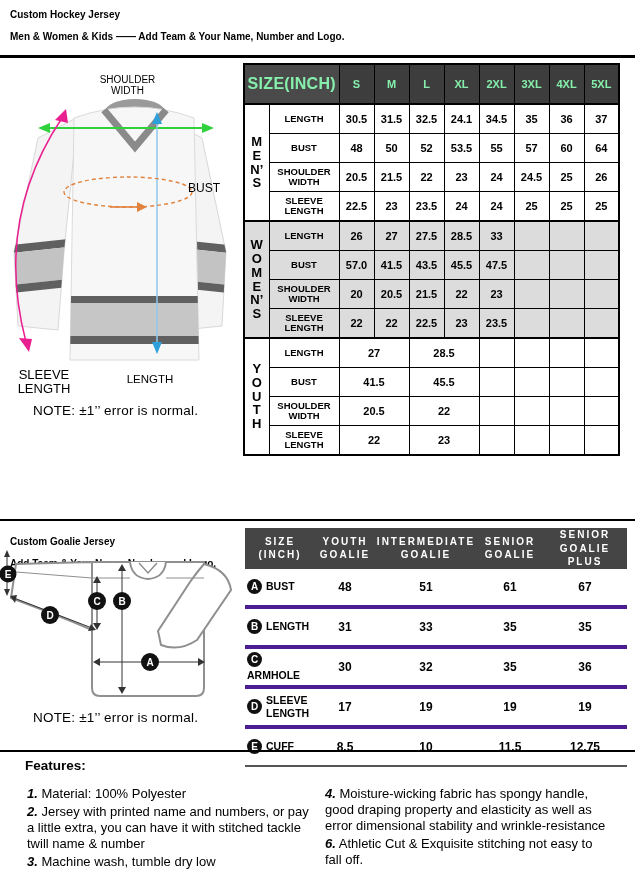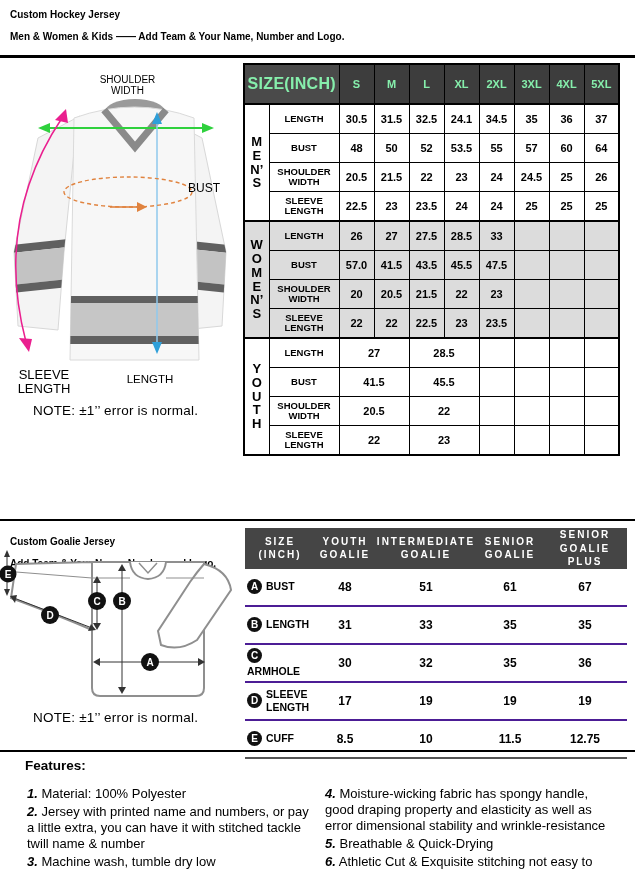--- a/index.html
+++ b/index.html
@@ -42,21 +42,21 @@
 
   
   .diagram2{position:absolute;left:0;top:528px;width:240px;height:212px;}
   #note2{left:33px;top:182px;}
   .mk{fill:#fff;font-size:10px;font-weight:bold;text-anchor:middle;font-family:"Liberation Sans",sans-serif;}
 
   
   .t2{position:absolute;left:245px;top:528px;width:382px;border-collapse:collapse;table-layout:fixed;}
   .t2 th{background:#454545;color:#fff;font-size:10px;font-weight:bold;letter-spacing:2px;
          height:38px;white-space:pre-line;line-height:1.35;text-align:center;padding:0;}
-  .t2 td{height:34px;font-size:12px;font-weight:bold;text-align:center;border-bottom:2px solid #4c1d95;
+  .t2 td{height:34px;font-size:12px;font-weight:bold;text-align:center;border-bottom:4px solid #4c1d95;
          vertical-align:middle;}
   .t2 tr:last-child td{border-bottom:2px solid #555;}
   .t2 td.lbl{text-align:left;font-size:10.5px;padding-left:2px;}
   .t2 .lbl-text{display:inline-block;white-space:pre-line;line-height:1.15;vertical-align:middle;}
   .marker{display:inline-block;width:15px;height:15px;border-radius:50%;background:#111;color:#fff;
           font-size:10px;font-weight:bold;text-align:center;line-height:15px;vertical-align:middle;margin-right:4px;}
 
   
   .features{position:absolute;left:25px;top:758px;width:588px;}
   .f-head{font-size:13.5px;font-weight:bold;margin-bottom:11px;}
@@ -453,19 +453,18 @@
   <div class="features">
     <div class="f-head">Features:</div>
     <div class="f-cols">
       <div class="f-col">
         <p><span class="fn">1.</span><span> Material: 100% Polyester</span></p>
         <p><span class="fn">2.</span><span> Jersey with printed name and numbers, or pay a little extra, you can have it with stitched tackle twill name &amp; number</span></p>
         <p><span class="fn">3.</span><span> Machine wash, tumble dry low</span></p>
       </div>
       <div class="f-col">
         <p><span class="fn">4.</span><span> Moisture-wicking fabric has spongy handle, good draping property and elasticity as well as error dimensional stability and wrinkle-resistance</span></p>
-        <p><span class="fn">5.</span><span> Breathable &amp; Quick-Drying</span></p>
         <p><span class="fn">6.</span><span> Athletic Cut &amp; Exquisite stitching not easy to fall off.</span></p>
       </div>
     </div>
   </div>
 
 </div>
 
 </body></html>

